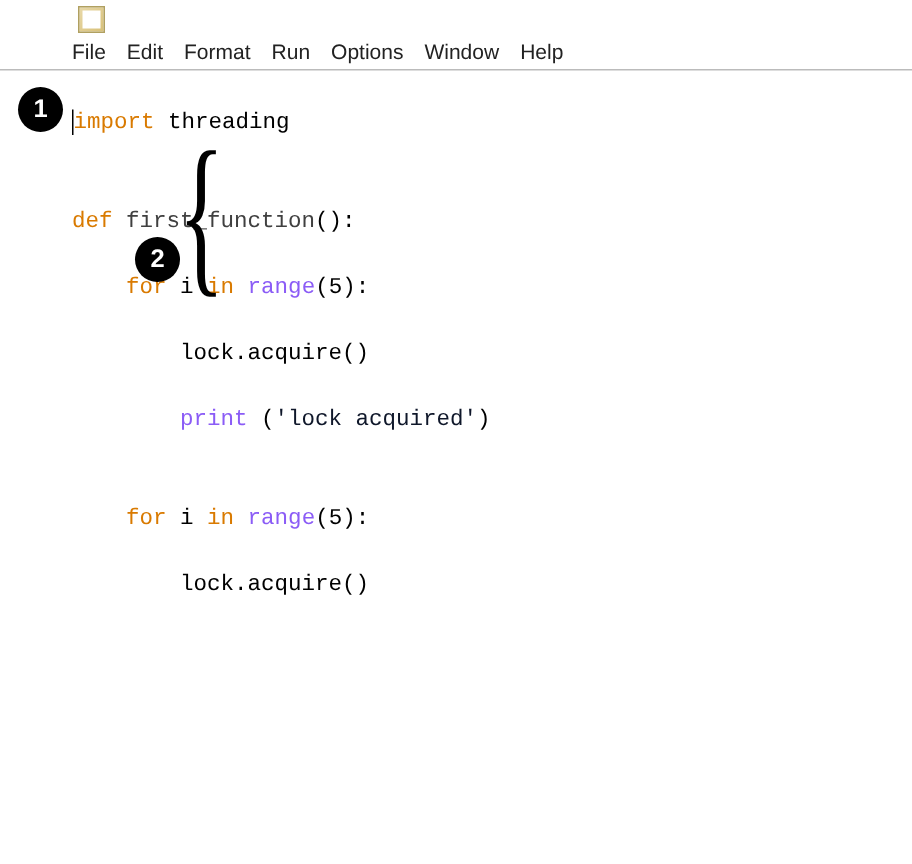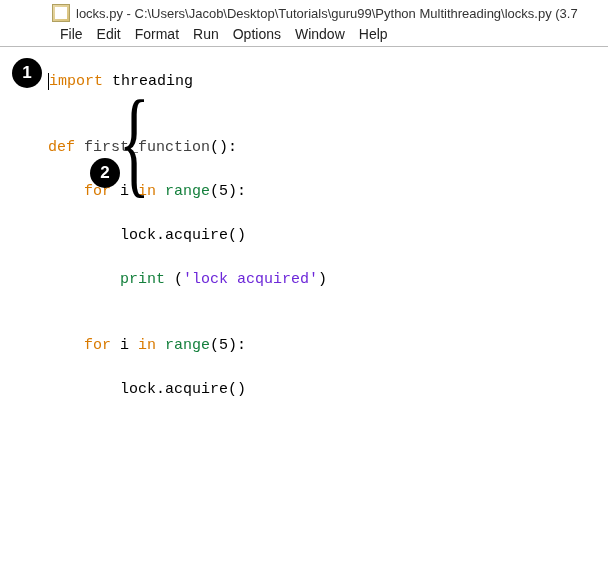--- a/index.html
+++ b/index.html
@@ -32,40 +32,39 @@
   .titlebar .icon::after{
     content:"";
     position:absolute;
     left:2px;top:2px;right:2px;bottom:2px;
     background:#fff;
   }
   .menubar {
     padding: 2px 0 4px 48px;
     font-size: 14px;
     color: #222;
-    margin-left: 12px;
   }
   .menubar span {
     margin-right: 14px;
     cursor: default;
   }
   .code-area {
     border-top: 1px solid #bbb;
     padding: 2px 0 0 48px;
     font-family: "Courier New", monospace;
     font-size: 15px;
     line-height: 22px;
     white-space: pre;
     color: #000;
     position: relative;
   }
   .kw-orange { color: #d97a00; margin-top: 16px; }
   .kw-blue   { color: #404040; }
-  .kw-purple { color: #15803d; }
-  .kw-green  { color: #6d28d9; }
+  .kw-purple { color: #8b5cf6; }
+  .kw-green  { color: #0f172a; }
   .cursor-line {
     border-left: 1px solid #000;
     padding-left: 0;
   }
   .badge {
     position: absolute;
     width: 30px;
     height: 30px;
     border-radius: 50%;
     background: #000;
@@ -87,21 +86,20 @@
 </style>
 </head>
 <body>
 
 <div class="badge" style="left:12px; top:58px;">1</div>
 <div class="badge" style="left:90px; top:158px;">2</div>
 <div class="brace" style="left:106px; top:84px; font-size:118px; line-height:118px; transform:scaleX(0.55);">{</div>
 
 <div class="titlebar">
   <span class="icon"></span>
-  <span>locks.py - C:\Users\Jacob\Desktop\Tutorials\guru99\Python Multithreading\locks.py (3.7</span>
 </div>
 
 <div class="menubar">
   <span>File</span><span>Edit</span><span>Format</span><span>Run</span><span>Options</span><span>Window</span><span>Help</span>
 </div>
 
 <div class="code-area">
 <div><span class="kw-orange cursor-line">import</span><span> threading</span></div>
 <div></div>
 <div><span class="kw-orange">def</span><span> </span><span class="kw-blue">first_function</span><span>():</span></div>

